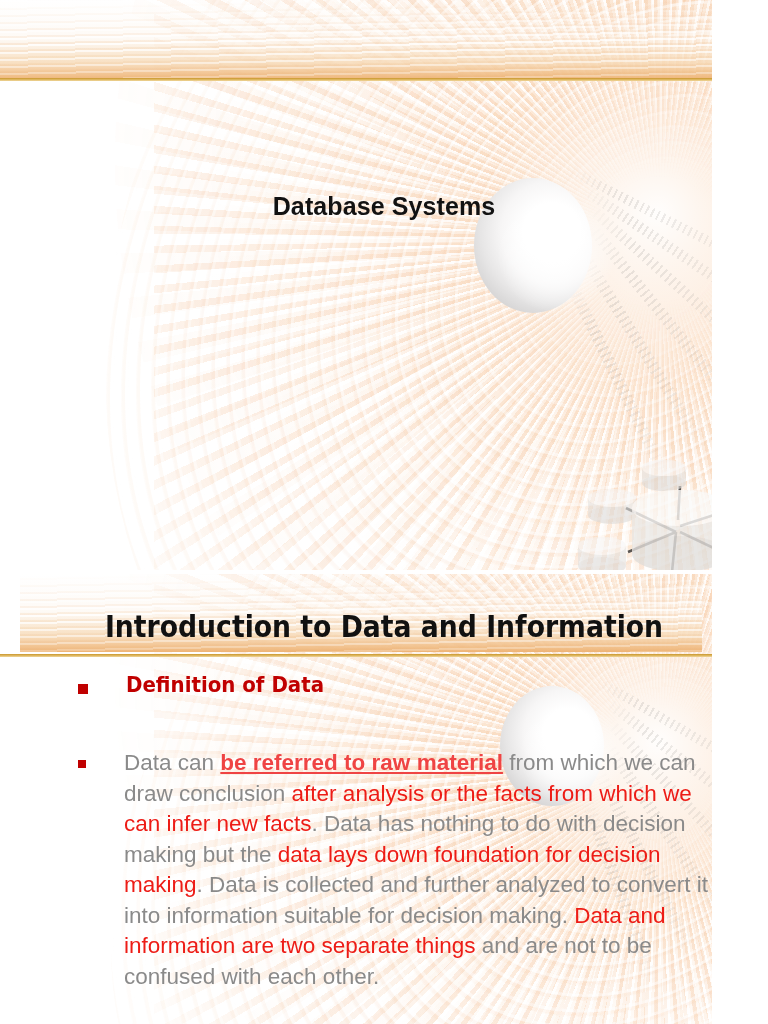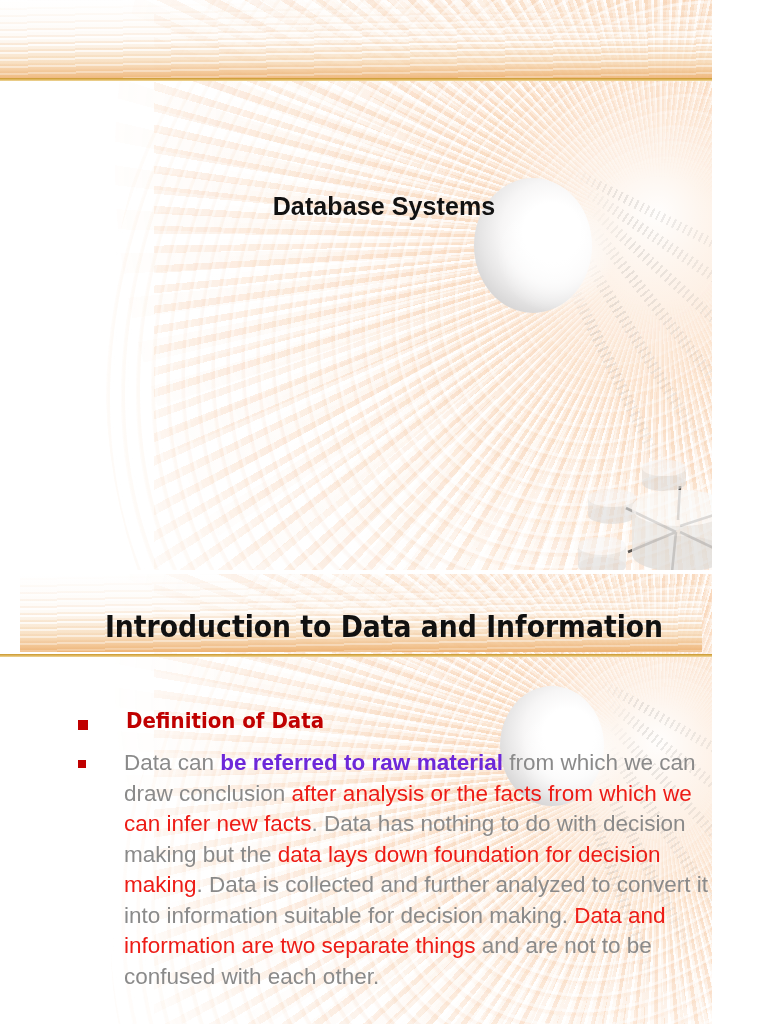--- a/index.html
+++ b/index.html
@@ -134,36 +134,36 @@
     font-size:31px; font-weight:bold; color:#111;
     transform:scaleX(0.86); transform-origin:50% 50%;
     white-space:nowrap;
   }
 
   .bullet-row { position:absolute; display:flex; }
   .sq { flex:0 0 auto; background:#C00000; }
   .sq.lg { width:10px; height:10px; margin-top:12px; }
   .sq.sm { width:8px;  height:8px;  margin-top:12px; }
 
-  .b1 { left:78px; top:672px; width:640px;margin-top:36px; }
+  .b1 { left:78px; top:672px; width:640px; }
   .b1 .txt {
     margin-left:38px; font-size:22px; font-weight:bold; color:#C00000;
     font-family:"DejaVu Sans", sans-serif;
     transform:scaleX(0.9); transform-origin:0 50%;
     white-space:nowrap;
   }
 
   .b2 { left:78px; top:748px; width:648px; }
   .b2 .txt {
     margin-left:38px; width:612px;
     font-size:22.5px; line-height:30.5px; color:#8a8a8a;
     font-weight:400; text-align:left;
   }
   .b2 .txt em      { font-style:normal; color:#ED1C16; }
-  .b2 .txt strong  { font-weight:bold;  color:#6d28d9; }
+  .b2 .txt strong  { font-weight:bold;  color:#ef4444;text-decoration:underline; }
 
   
   .gutter { position:absolute; left:0; top:570px; width:768px; height:6px; background:#fff; }
 </style>
 </head>
 <body>
 
 <div id="page">
 
   <div class="slide" id="slide1">

